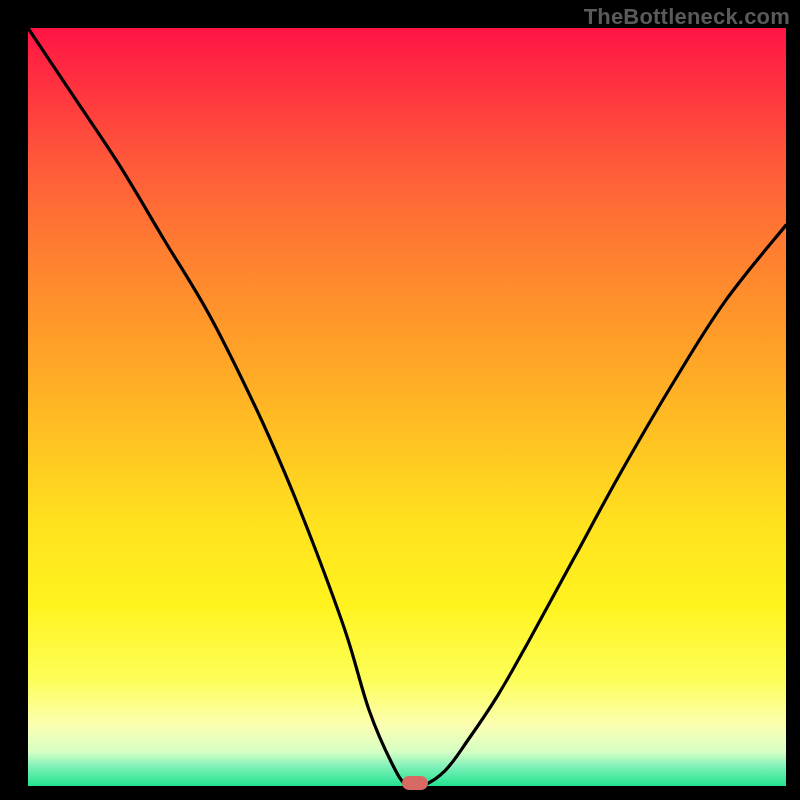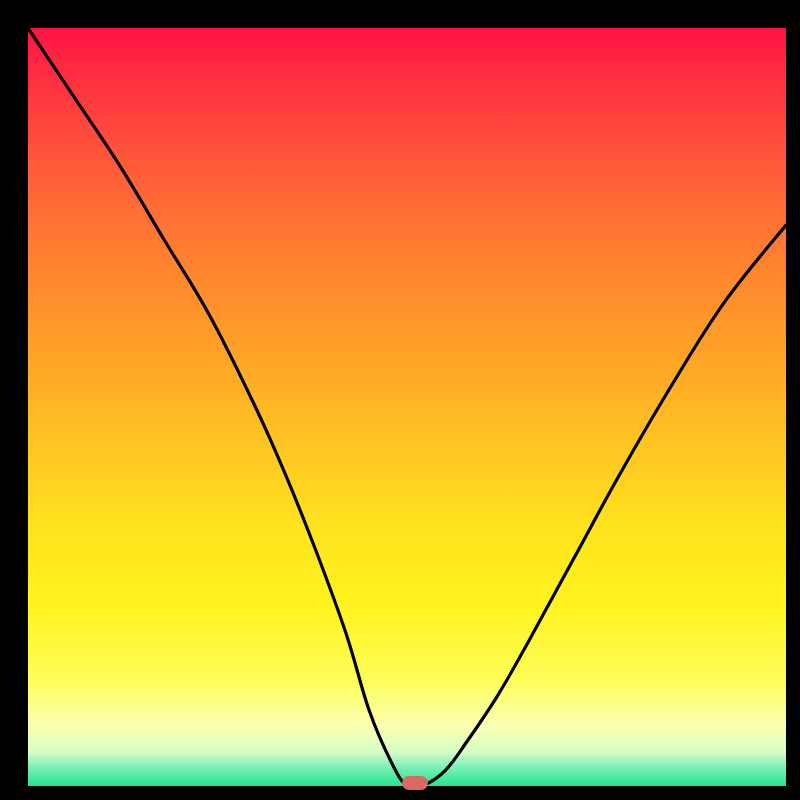--- a/index.html
+++ b/index.html
@@ -54,20 +54,21 @@
     border-radius: 7px;
     background: #d86a64;
     transform: translate(-50%, -50%);
   }
 </style>
 </head>
 <body>
 
 <div class="frame">
 
+  <div class="attribution">TheBottleneck.com</div>
 
   <div class="plot-area">
     <svg class="curve" viewBox="0 0 758 758" preserveAspectRatio="none">
       <path fill="none" stroke="#000" stroke-width="3.2" stroke-linecap="round" stroke-linejoin="round" d="M 0 0 C 8.186399999999999 12.279600000000004, 29.1072 43.66080000000002, 45.48 68.22000000000003 C 61.852799999999995 92.77920000000003, 74.5872 110.51640000000006, 90.96 136.44000000000005 C 107.33279999999999 162.36360000000005, 120.0672 184.95200000000003, 136.44 212.24 C 152.81279999999998 239.528, 165.54719999999998 258.02320000000003, 181.92 288.04 C 198.2928 318.0568, 213.756 350.3476, 227.4 379 C 241.044 407.6524, 246.80480000000003 421.2964, 257.72 447.22 C 268.63520000000005 473.14360000000005, 277.12480000000005 494.3676, 288.04 523.02 C 298.9552 551.6723999999999, 308.80920000000003 577.7475999999999, 318.36 606.4 C 327.9108 635.0524, 332.91360000000003 659.0052000000001, 341.1 682.2 C 349.2864 705.3948, 357.018 721.616, 363.84 735.26 C 370.662 748.904, 373.5424 753.9068, 379 758 C 384.4576 762.0932, 387.338 760.7288, 394.16 758 C 400.982 755.2712, 408.71360000000004 751.0264000000001, 416.90000000000003 742.84 C 425.0864 734.6536, 430.0892 726.164, 439.64 712.52 C 449.19079999999997 698.876, 459.04479999999995 684.7772, 469.96 667.04 C 480.8752 649.3027999999999, 486.636 638.5392, 500.28000000000003 613.98 C 513.924 589.4208, 529.3872 560.6168, 545.76 530.6 C 562.1328 500.58320000000003, 573.5028 478.6012, 591.24 447.22 C 608.9772 415.83880000000005, 625.1984 387.64119999999997, 644.3 356.26 C 663.4015999999999 324.8788, 676.894 301.5324, 697.36 272.88 C 717.826 244.2276, 747.0848 210.72400000000005, 758 197.08000000000004"></path>
     </svg>
     <div class="marker" style="left: 386.58px; top: 755px;"></div>
   </div>
 
 </div>
 

